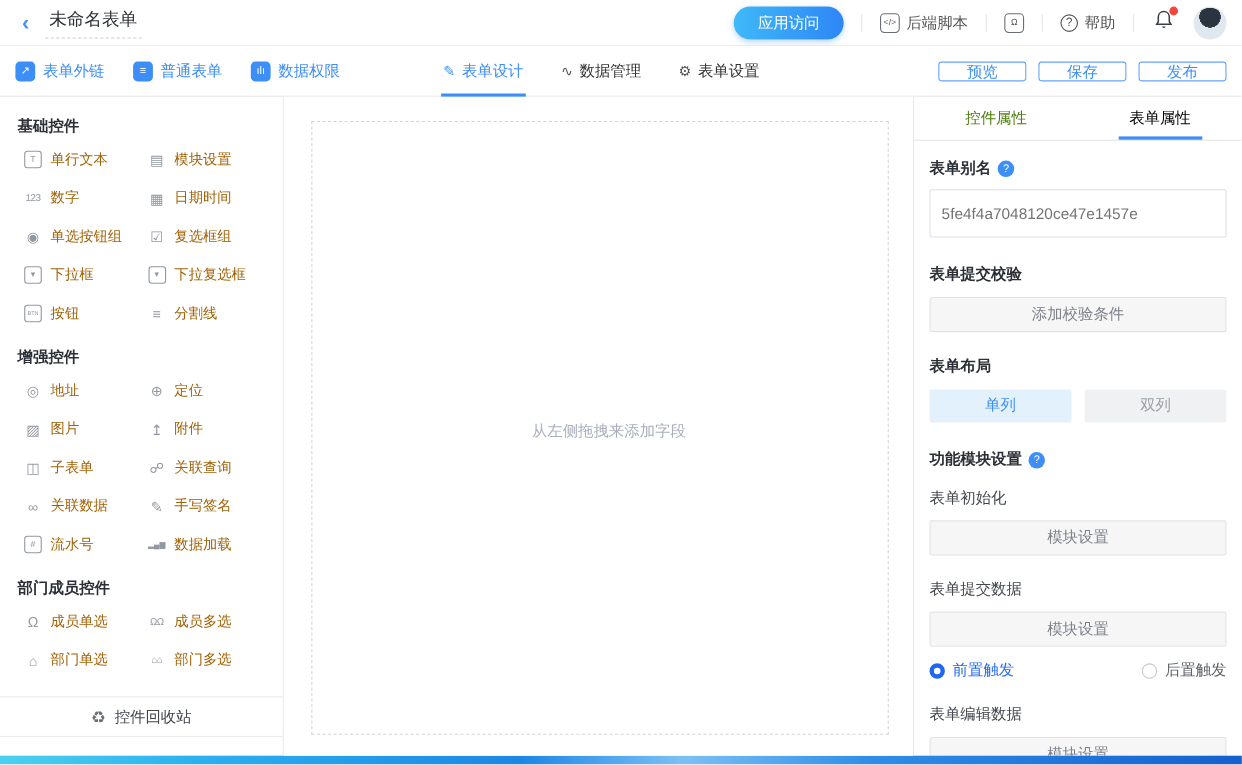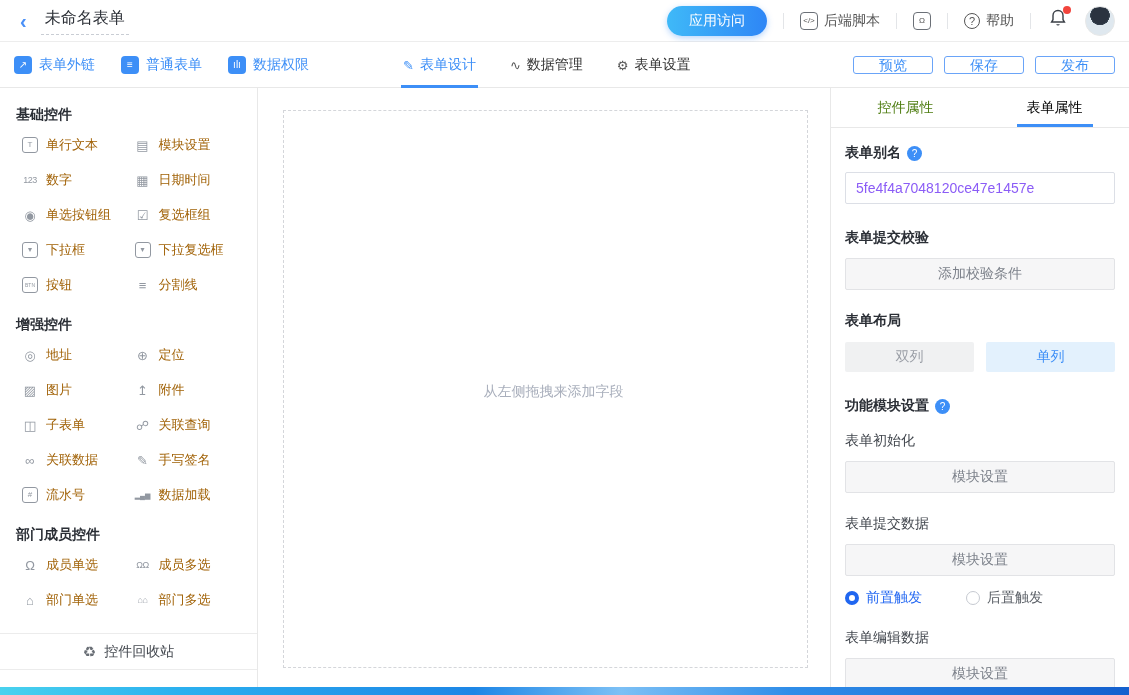--- a/index.html
+++ b/index.html
@@ -56,27 +56,27 @@
   
   .panel { width:299px; flex:0 0 299px; border-left:1px solid #e8e8e8; display:flex; flex-direction:column; overflow:hidden; }
   .ptabs { height:40px; flex:0 0 40px; display:flex; border-bottom:1px solid #e8e8e8; }
   .ptab { flex:1; position:relative; display:flex; align-items:center; justify-content:center; font-size:14px; color:#4d7c0f; cursor:pointer; }
   .ptab.active { color:#000000; }
   .ptab.active::after { content:""; position:absolute; bottom:0; left:50%; transform:translateX(-50%); width:76px; height:3px; background:#3d8ff7; }
   .pbody { padding:16px 14px 10px; overflow:hidden; }
   .plabel { font-size:14px; font-weight:bold; color:#2b2f36; display:flex; align-items:center; gap:6px; }
   .plabel2 { font-size:14px; color:#42474e; }
   .qmark { display:inline-flex; align-items:center; justify-content:center; width:15px; height:15px; border-radius:50%; background:#3d8ff7; color:#fff; font-size:10px; font-weight:normal; cursor:pointer; }
-  .pinput { width:100%; height:32px; border:1px solid #dcdfe6; border-radius:2px; padding:0 10px; font-size:14px; color:#8b5cf6; margin-top:10px; background:#fff; }
+  .pinput { width:100%; height:44px; border:1px solid #dcdfe6; border-radius:2px; padding:0 10px; font-size:14px; color:#737373; margin-top:10px; background:#fff; }
   .gbtn { width:100%; height:32px; margin-top:11px; background:#f6f6f7; border:1px solid #e2e3e6; border-radius:2px; color:#7d828b; font-size:14px; cursor:pointer; }
   .seg { display:flex; gap:12px; margin-top:12px; }
   .segbtn { flex:1; height:30px; border:none; border-radius:2px; font-size:14px; cursor:pointer; background:#f0f1f2; color:#9a9ea6; }
   .segbtn.active { background:#e3f1fd; color:#3d8ff7; }
   .mt26 { margin-top:25px; } .mt22 { margin-top:22px; } .mt16 { margin-top:17px; }
-  .radiorow { display:flex; justify-content:flex-start; gap:44px; margin-top:13px; }
+  .radiorow { display:flex; justify-content:space-between; gap:44px; margin-top:13px; }
   .radio { display:flex; align-items:center; gap:7px; font-size:14px; color:#5a5f66; cursor:pointer; }
   .radio.sel { color:#2468f2; }
   .rdot { width:14px; height:14px; border-radius:50%; border:4px solid #2066f0; background:#fff; }
   .rdot.off { border:1px solid #c6cad1; width:14px; height:14px; }
 
   
   .bstrip { height:8px; flex:0 0 8px; background:linear-gradient(90deg,#49d2ee 0%,#2bb0ef 16%,#1d86e6 42%,#7cc0f5 55%,#2f8de8 70%,#1460ce 100%); }
 </style>
 </head>
 <body>
@@ -281,22 +281,22 @@
           <span>表单别名</span>
           <span class="qmark">?</span>
         </div>
         <input class="pinput" value="5fe4f4a7048120ce47e1457e" style="">
 
         <div class="plabel mt26">表单提交校验</div>
         <button class="gbtn">添加校验条件</button>
 
         <div class="plabel mt22">表单布局</div>
         <div class="seg">
+          <button class="segbtn active">单列</button>
           <button class="segbtn">双列</button>
-          <button class="segbtn active">单列</button>
         </div>
 
         <div class="plabel mt26">
           <span>功能模块设置</span>
           <span class="qmark">?</span>
         </div>
 
         <div class="plabel2 mt16">表单初始化</div>
         <button class="gbtn">模块设置</button>
 

